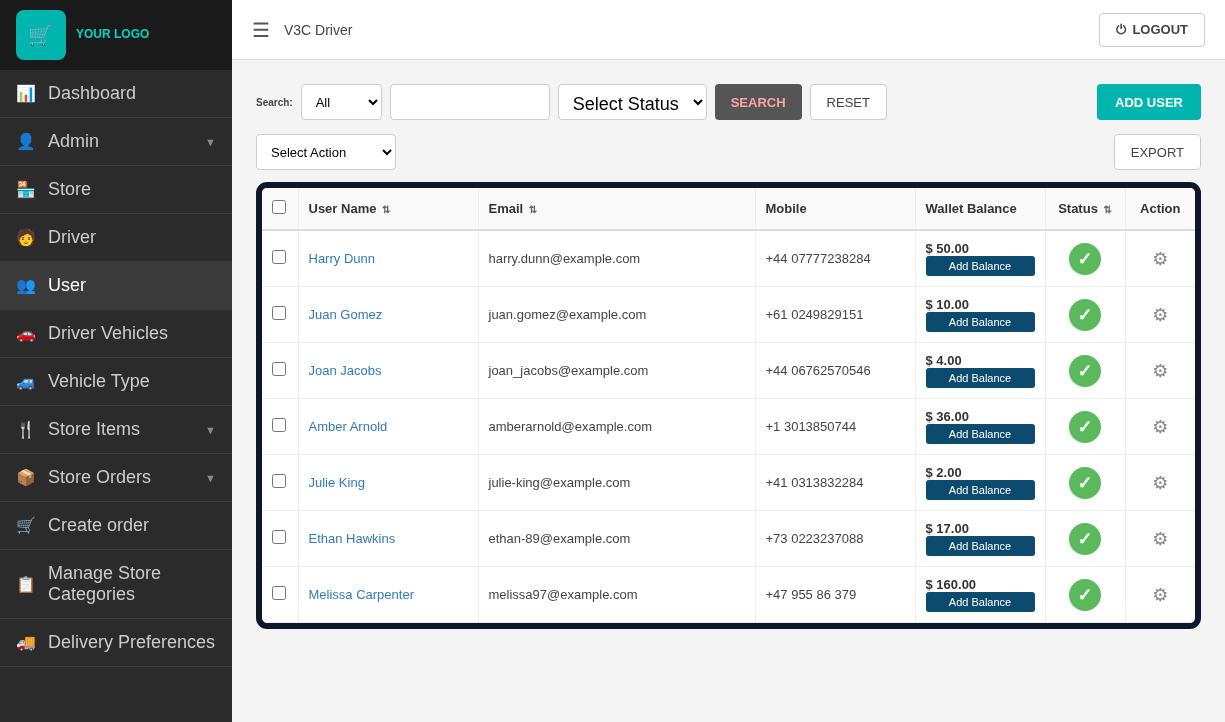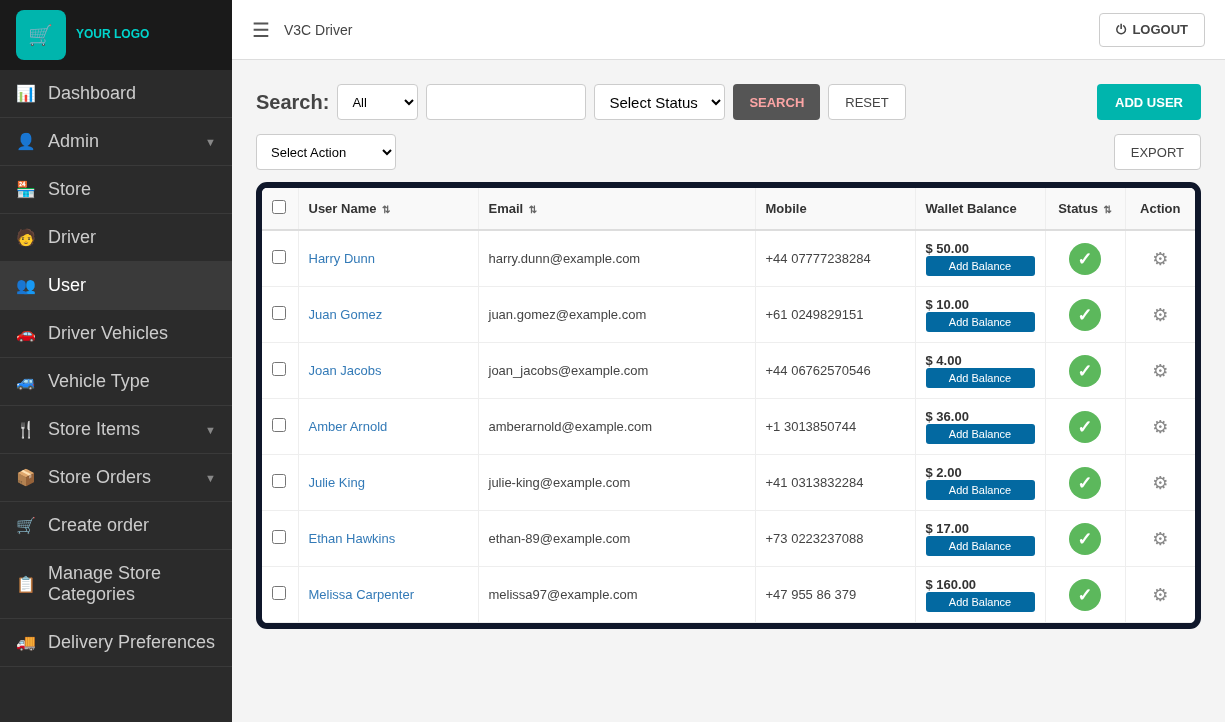--- a/index.html
+++ b/index.html
@@ -113,42 +113,42 @@
     }
 
     
     .search-bar {
       display: flex;
       align-items: center;
       gap: 8px;
       margin-bottom: 14px;
       flex-wrap: wrap;
     }
-    .search-label { font-size: 20px; color: #444; font-weight: bold; }
+    .search-label { font-size: 10px; color: #444; font-weight: bold; }
     .search-select {
       border: 1px solid #ccc;
       padding: 8px 10px;
       border-radius: 4px;
       font-size: 13px;
       background: white;
       height: 36px;
     }
     .search-input {
       border: 1px solid #ccc;
       padding: 8px 10px;
       border-radius: 4px;
       font-size: 13px;
       width: 160px;
       height: 36px;
     }
     .search-status-select {
       border: 1px solid #ccc;
       padding: 8px 10px;
       border-radius: 4px;
-      font-size: 15px;
+      font-size: 18px;
       background: white;
       height: 36px;
       min-width: 130px;
     }
     .btn-search {
       background: #555;
       color: #fca5a5;
       border: none;
       padding: 8px 16px;
       border-radius: 4px;
@@ -243,21 +243,21 @@
     }
     tbody td:last-child { border-right: none; }
     .user-link {
       color: #337ab7;
       text-decoration: none;
       cursor: pointer;
     }
     .wallet-cell { display: flex; flex-direction: column; }
     .wallet-amount { font-weight: bold; color: #333; }
     .btn-add-balance {
-      background: #0369a1;
+      background: #0c4a6e;
       color: white;
       border: none;
       padding: 4px 10px;
       border-radius: 3px;
       cursor: pointer;
       font-size: 11px;
       white-space: nowrap;
     }
     .status-icon {
       width: 32px;

